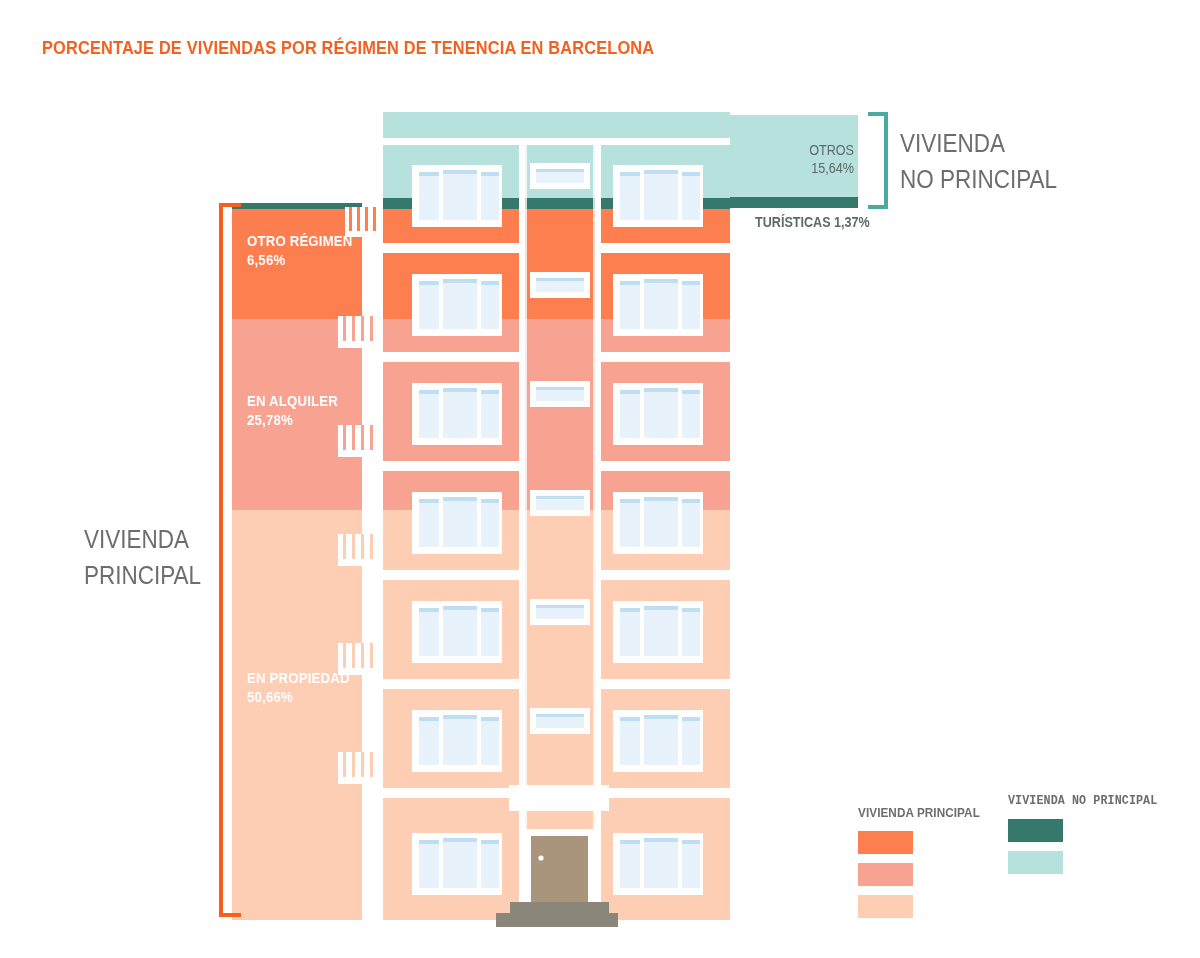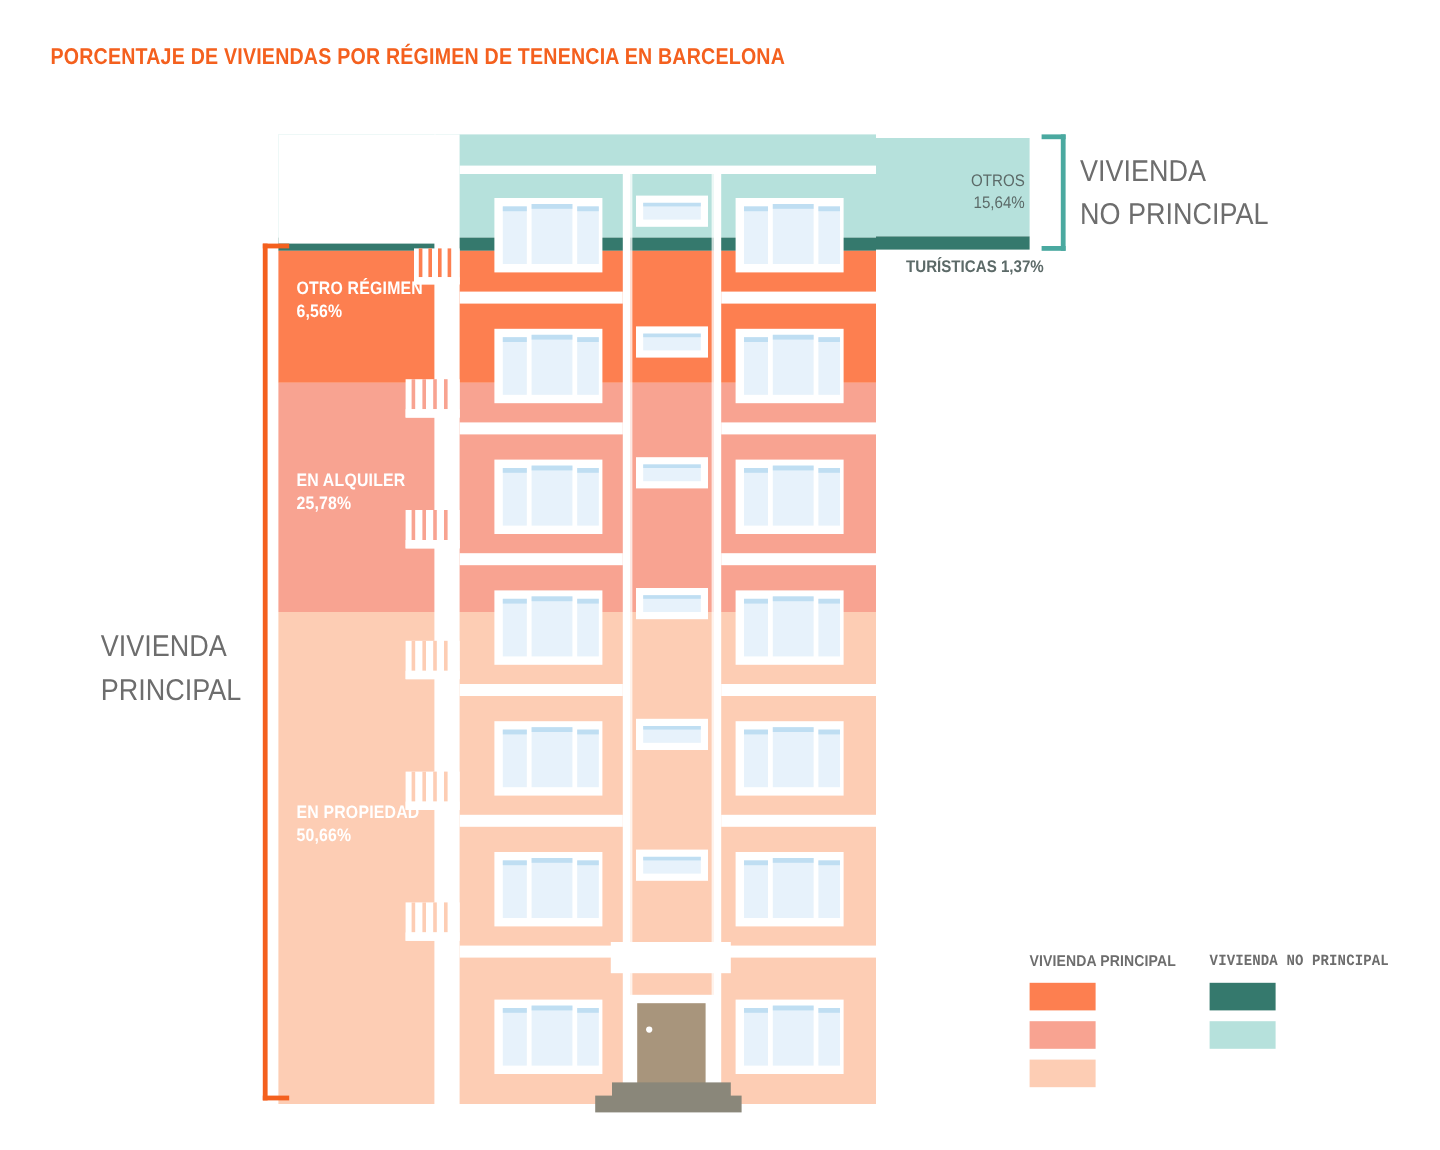--- a/index.html
+++ b/index.html
@@ -517,21 +517,21 @@
   </div>
   <div id="callout-turisticas-label">TURÍSTICAS 1,37%</div>
 
   <div id="bracket-right"></div>
   <div id="label-vivienda-no-principal">
     <div>VIVIENDA</div>
     <div>NO PRINCIPAL</div>
   </div>
 
   <div id="legend">
-    <div class="legend-group" style="left:0px;">
+    <div class="legend-group" style="left:0px;margin-top:12px;">
       <div class="legend-title">VIVIENDA PRINCIPAL</div>
       <div class="legend-swatch" style="background:#fd7f50;"></div>
       <div class="legend-swatch" style="background:#f8a391;"></div>
       <div class="legend-swatch" style="background:#fdcdb4;"></div>
     </div>
 
     <div class="legend-group" style="left:150px;font-family:Liberation Mono, monospace;">
       <div class="legend-title">VIVIENDA NO PRINCIPAL</div>
       <div class="legend-swatch" style="background:#35796d;"></div>
       <div class="legend-swatch" style="background:#b6e1dc;"></div>

